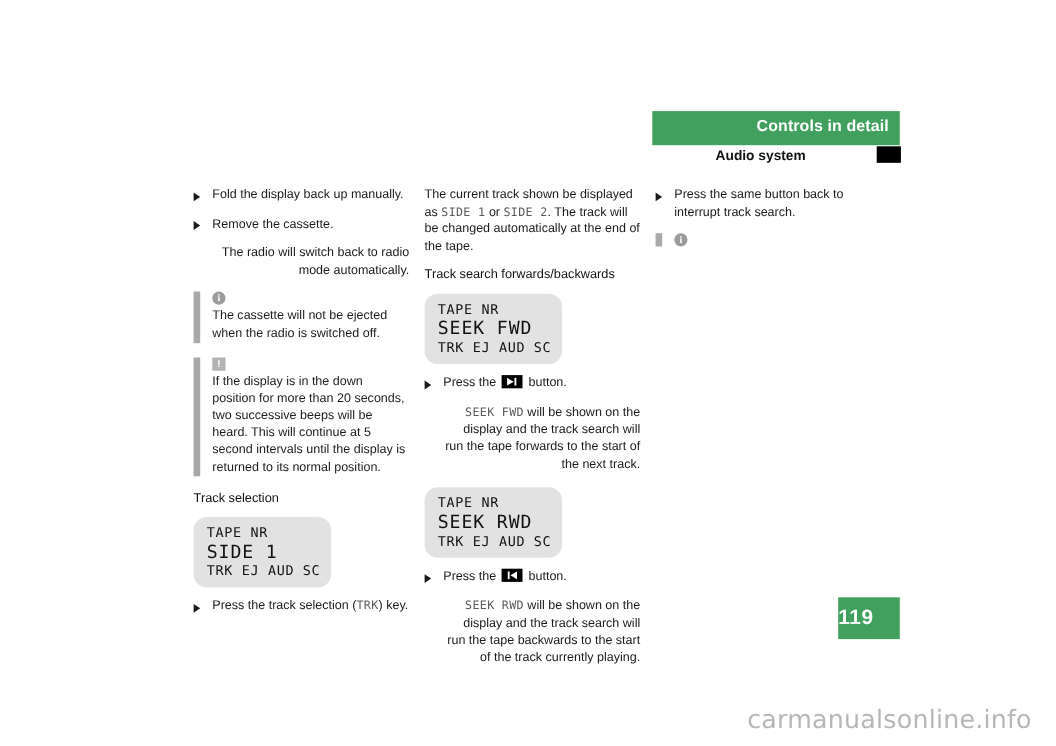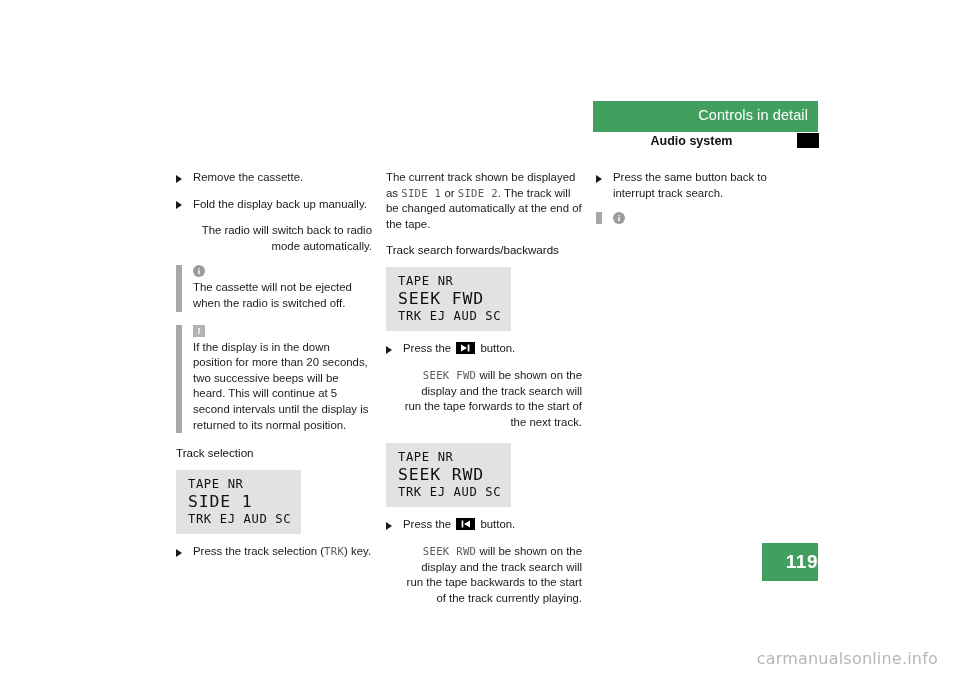--- a/index.html
+++ b/index.html
@@ -24,21 +24,21 @@
     top: 101px;
     width: 225px;
     height: 31px;
     background: #42a05f;
   }
   .hdr-title {
     position: absolute;
     right: 10px;
     top: 6px;
     font-size: 14.5px;
-    font-weight: normal;
+    font-weight: bold;
     color: #ffffff;
     letter-spacing: 0.1px;
     white-space: nowrap;
   }
   .hdr-sub {
     position: absolute;
     left: 593px;
     top: 134px;
     width: 197px;
     text-align: center;
@@ -150,20 +150,21 @@
     font-family: "Liberation Sans", sans-serif;
   }
 
   
   .lcd {
     background: #e2e2e2;
     padding: 7px 10px 7px 12px;
     margin: 2px 0 10px 0;
     display: inline-block;
     min-width: 96px;
+    border-radius: 12px;
   }
   .lcd .l1, .lcd .l3 {
     font-family: "DejaVu Sans Mono", monospace;
     font-size: 12.2px;
     letter-spacing: 0.6px;
     line-height: 15px;
     color: #111111;
   }
   .lcd .l2 {
     font-family: "DejaVu Sans Mono", monospace;
@@ -201,56 +202,56 @@
     position: absolute;
     left: 762px;
     top: 543px;
     width: 56px;
     height: 38px;
     background: #42a05f;
     color: #ffffff;
     font-size: 19px;
     font-weight: bold;
     line-height: 38px;
-    text-align: right;
+    text-align: left;
     letter-spacing: 0.5px;
   }
 
   
   .watermark {
     position: absolute;
     left: 0;
     right: 22px;
     bottom: 10px;
     text-align: right;
-    font-size: 16px;
+    font-size: 23px;
     color: #b7b7b7;
     font-family: "DejaVu Sans", sans-serif;
     letter-spacing: 0.2px;
   }
 </style>
 </head>
 <body>
 
 <div class="hdr-band">
   <div class="hdr-title">Controls in detail</div>
 </div>
 <div class="hdr-sub">Audio system</div>
 <div class="hdr-tab"></div>
 
 <div class="col col-1">
 
   <div class="bullet-item">
     <span class="tri"></span>
+    <span>Fold the display back up manually.</span>
+  </div>
+
+  <div class="bullet-item">
+    <span class="tri"></span>
     <span>Remove the cassette.</span>
-  </div>
-
-  <div class="bullet-item">
-    <span class="tri"></span>
-    <span>Fold the display back up manually.</span>
   </div>
 
   <div class="indent">The radio will switch back to radio mode automatically.</div>
 
   <div class="note">
     <span class="rail"></span>
     <span class="note-icon icon-info">i</span>
     <div class="note-text">The cassette will not be ejected when the radio is switched off.</div>
   </div>
 

